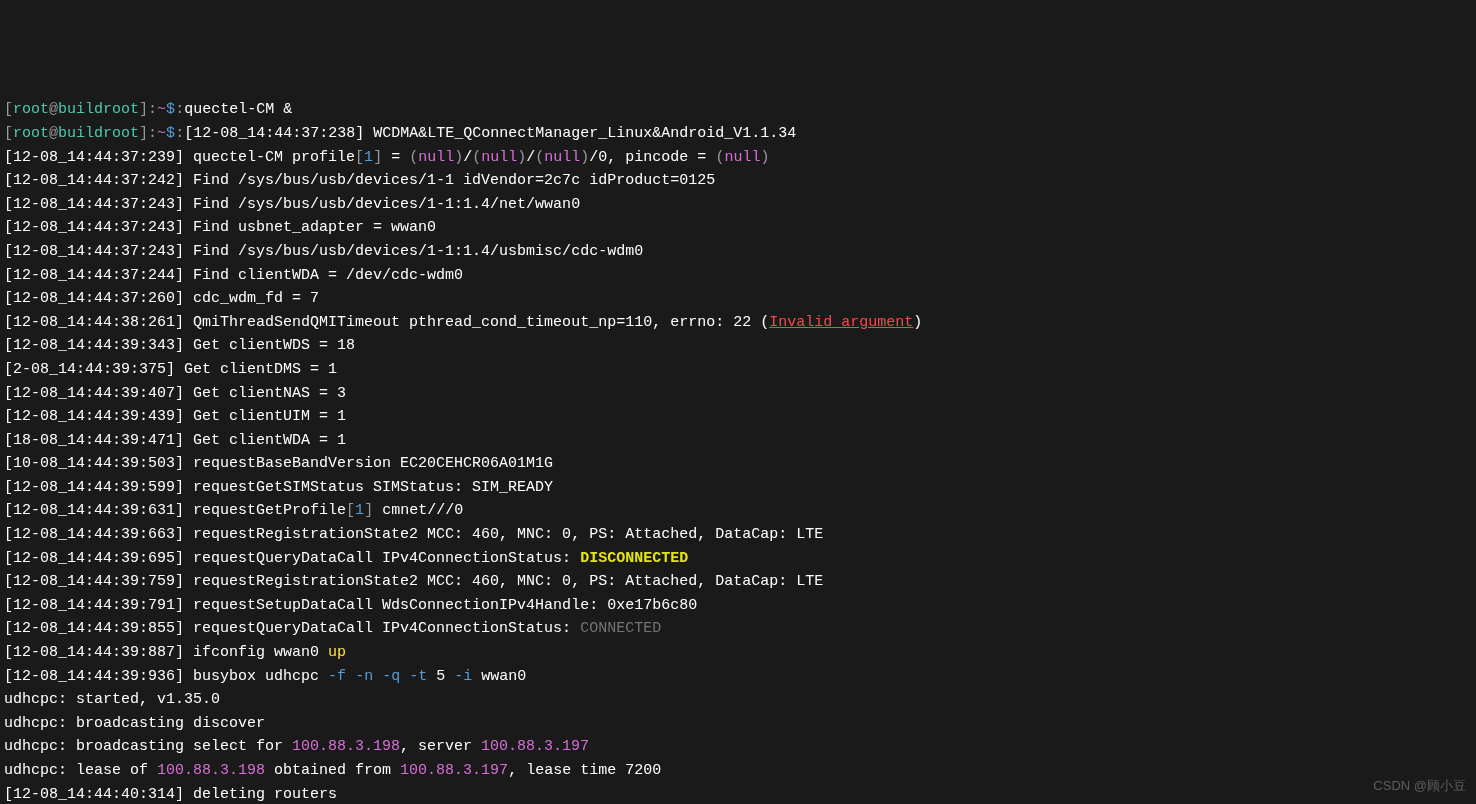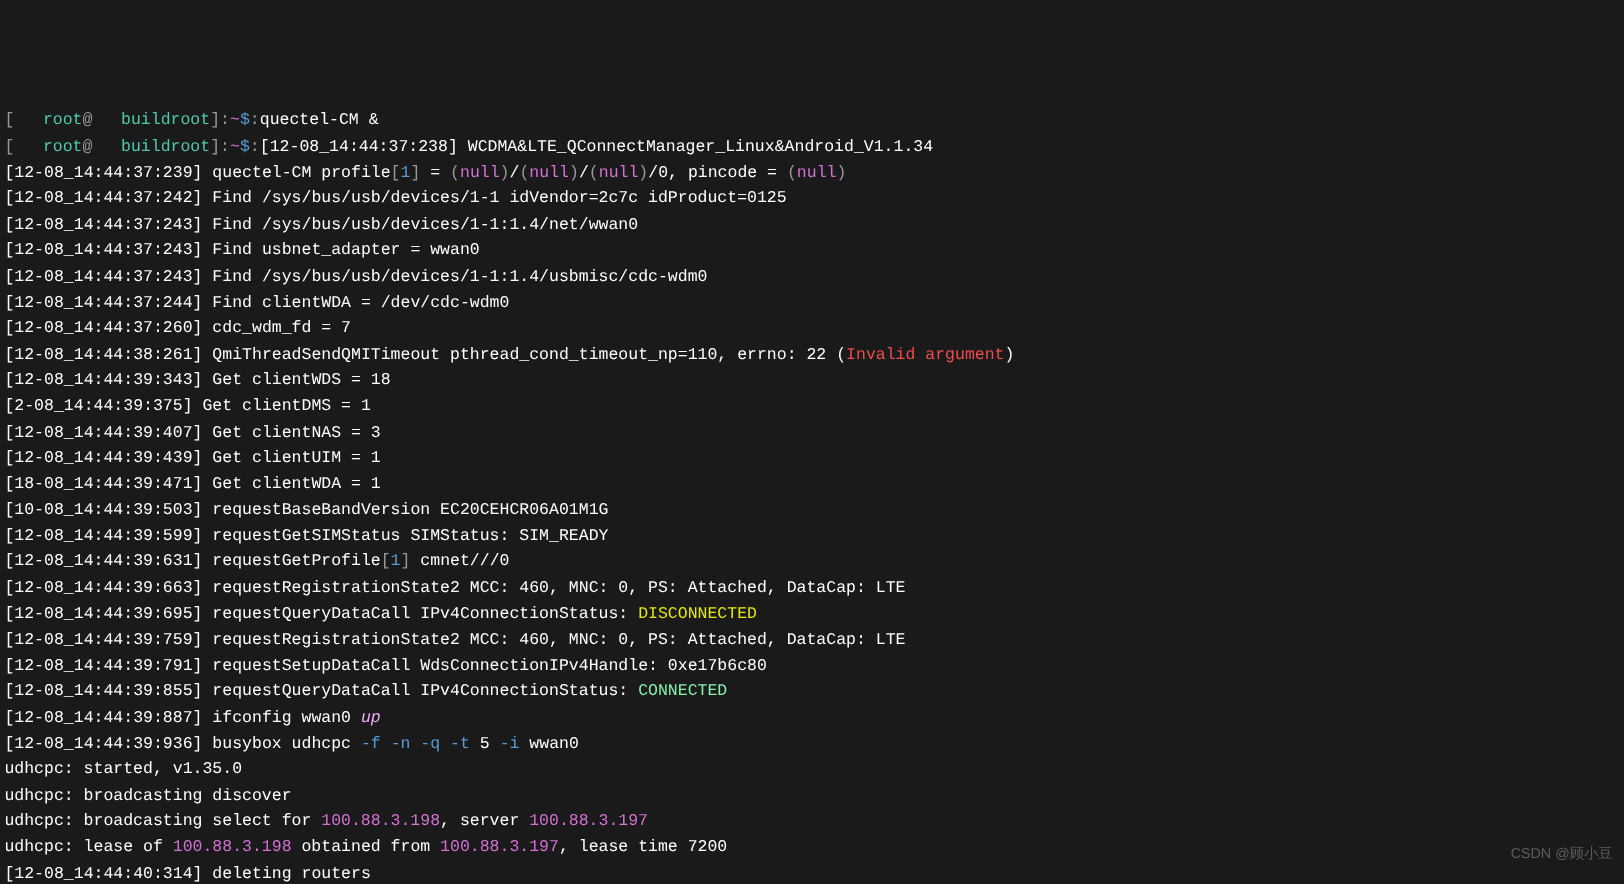--- a/index.html
+++ b/index.html
@@ -8,30 +8,30 @@
     font-family: 'Consolas', 'Courier New', monospace;
     font-size: 15px;
     line-height: 23.6px;
     margin: 0;
     padding: 4px;
     white-space: pre;
     overflow: hidden;
   }
   .g { color: #999999; }
   .w { color: #ffffff; font-weight: 500; }
-  .cy { color: #4ec9b0; margin-left: 26px; }
-  .cy2 { color: #f0abfc; font-style: italic; }
+  .cy { color: #4ec9b0; }
+  .cy2 { color: #fde047; }
   .bl { color: #569cd6; }
   .mg { color: #d670d6; }
-  .rd { color: #f14c4c; }
-  .yl { color: #e5e510; }
-  .gr { color: #86efac; }
+  .rd { color: #f14c4c; text-decoration: underline; }
+  .yl { color: #e5e510; font-weight: bold; }
+  .gr { color: #737373; }
   .watermark {
     position: fixed;
-    bottom: 16px;
+    bottom: 6px;
     right: 10px;
     color: #888888;
     font-size: 13px;
     font-family: 'Microsoft YaHei', sans-serif;
     opacity: 0.6;
   }
 </style>
 </head>
 <body>
 

